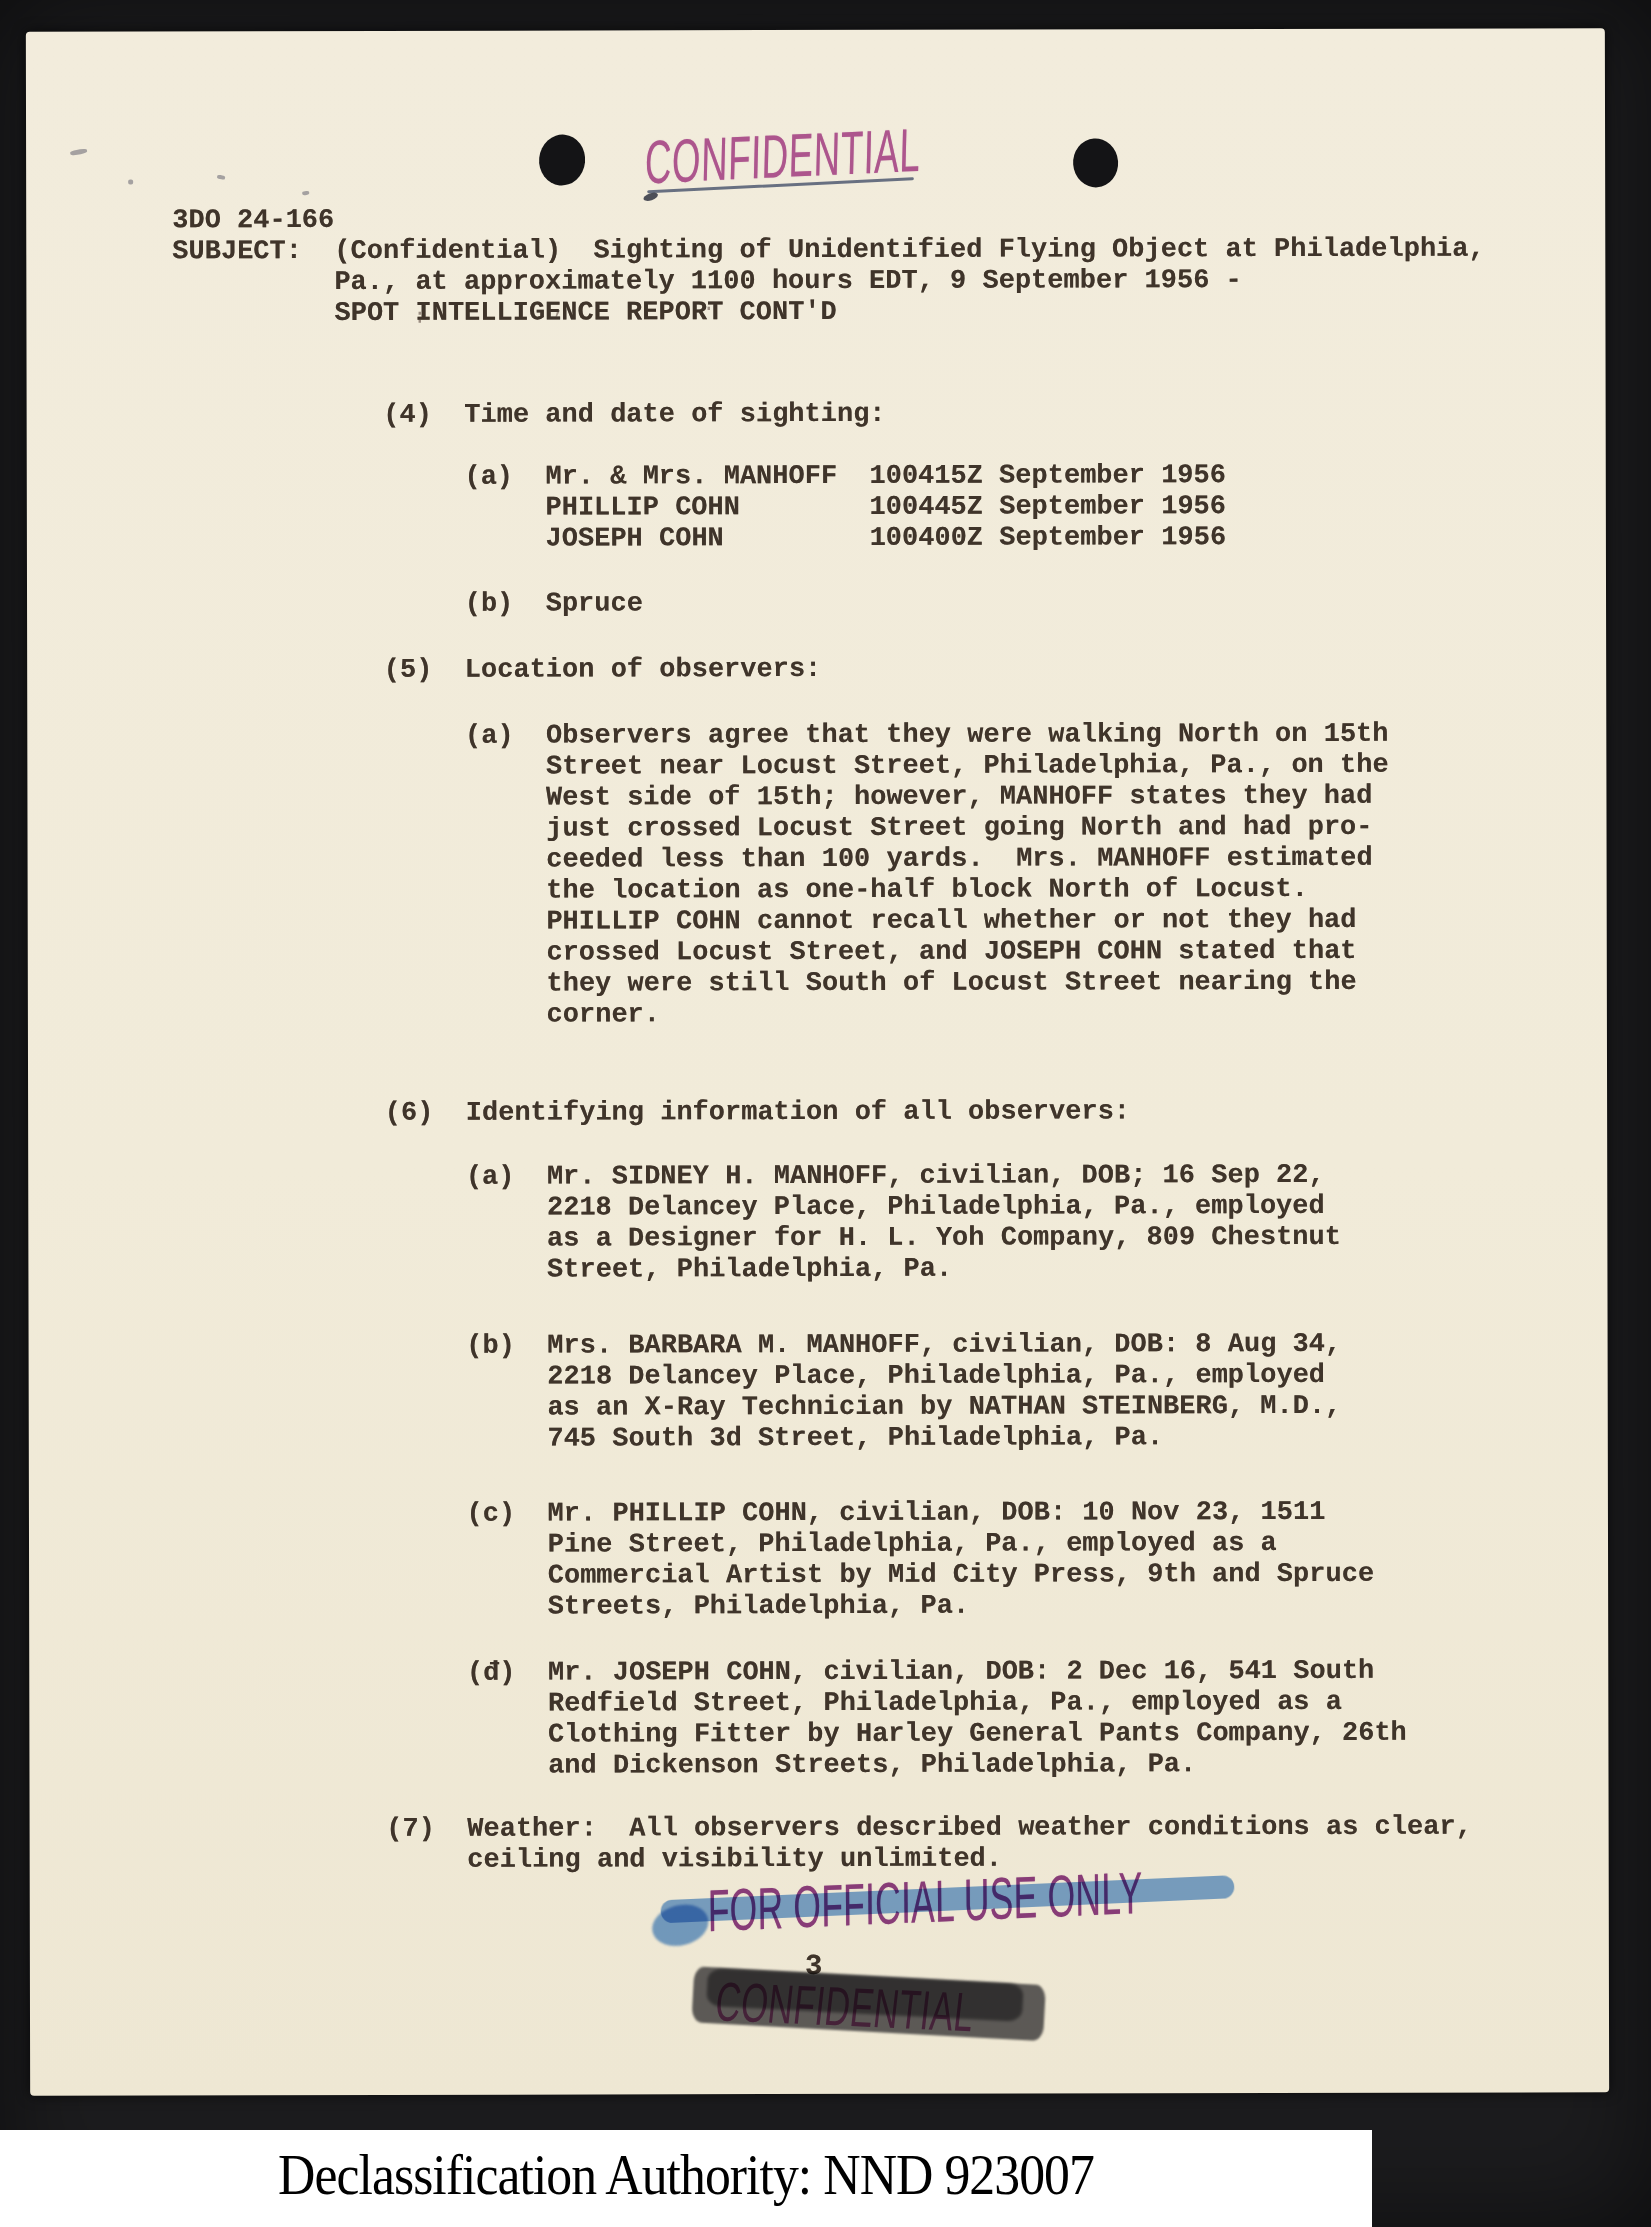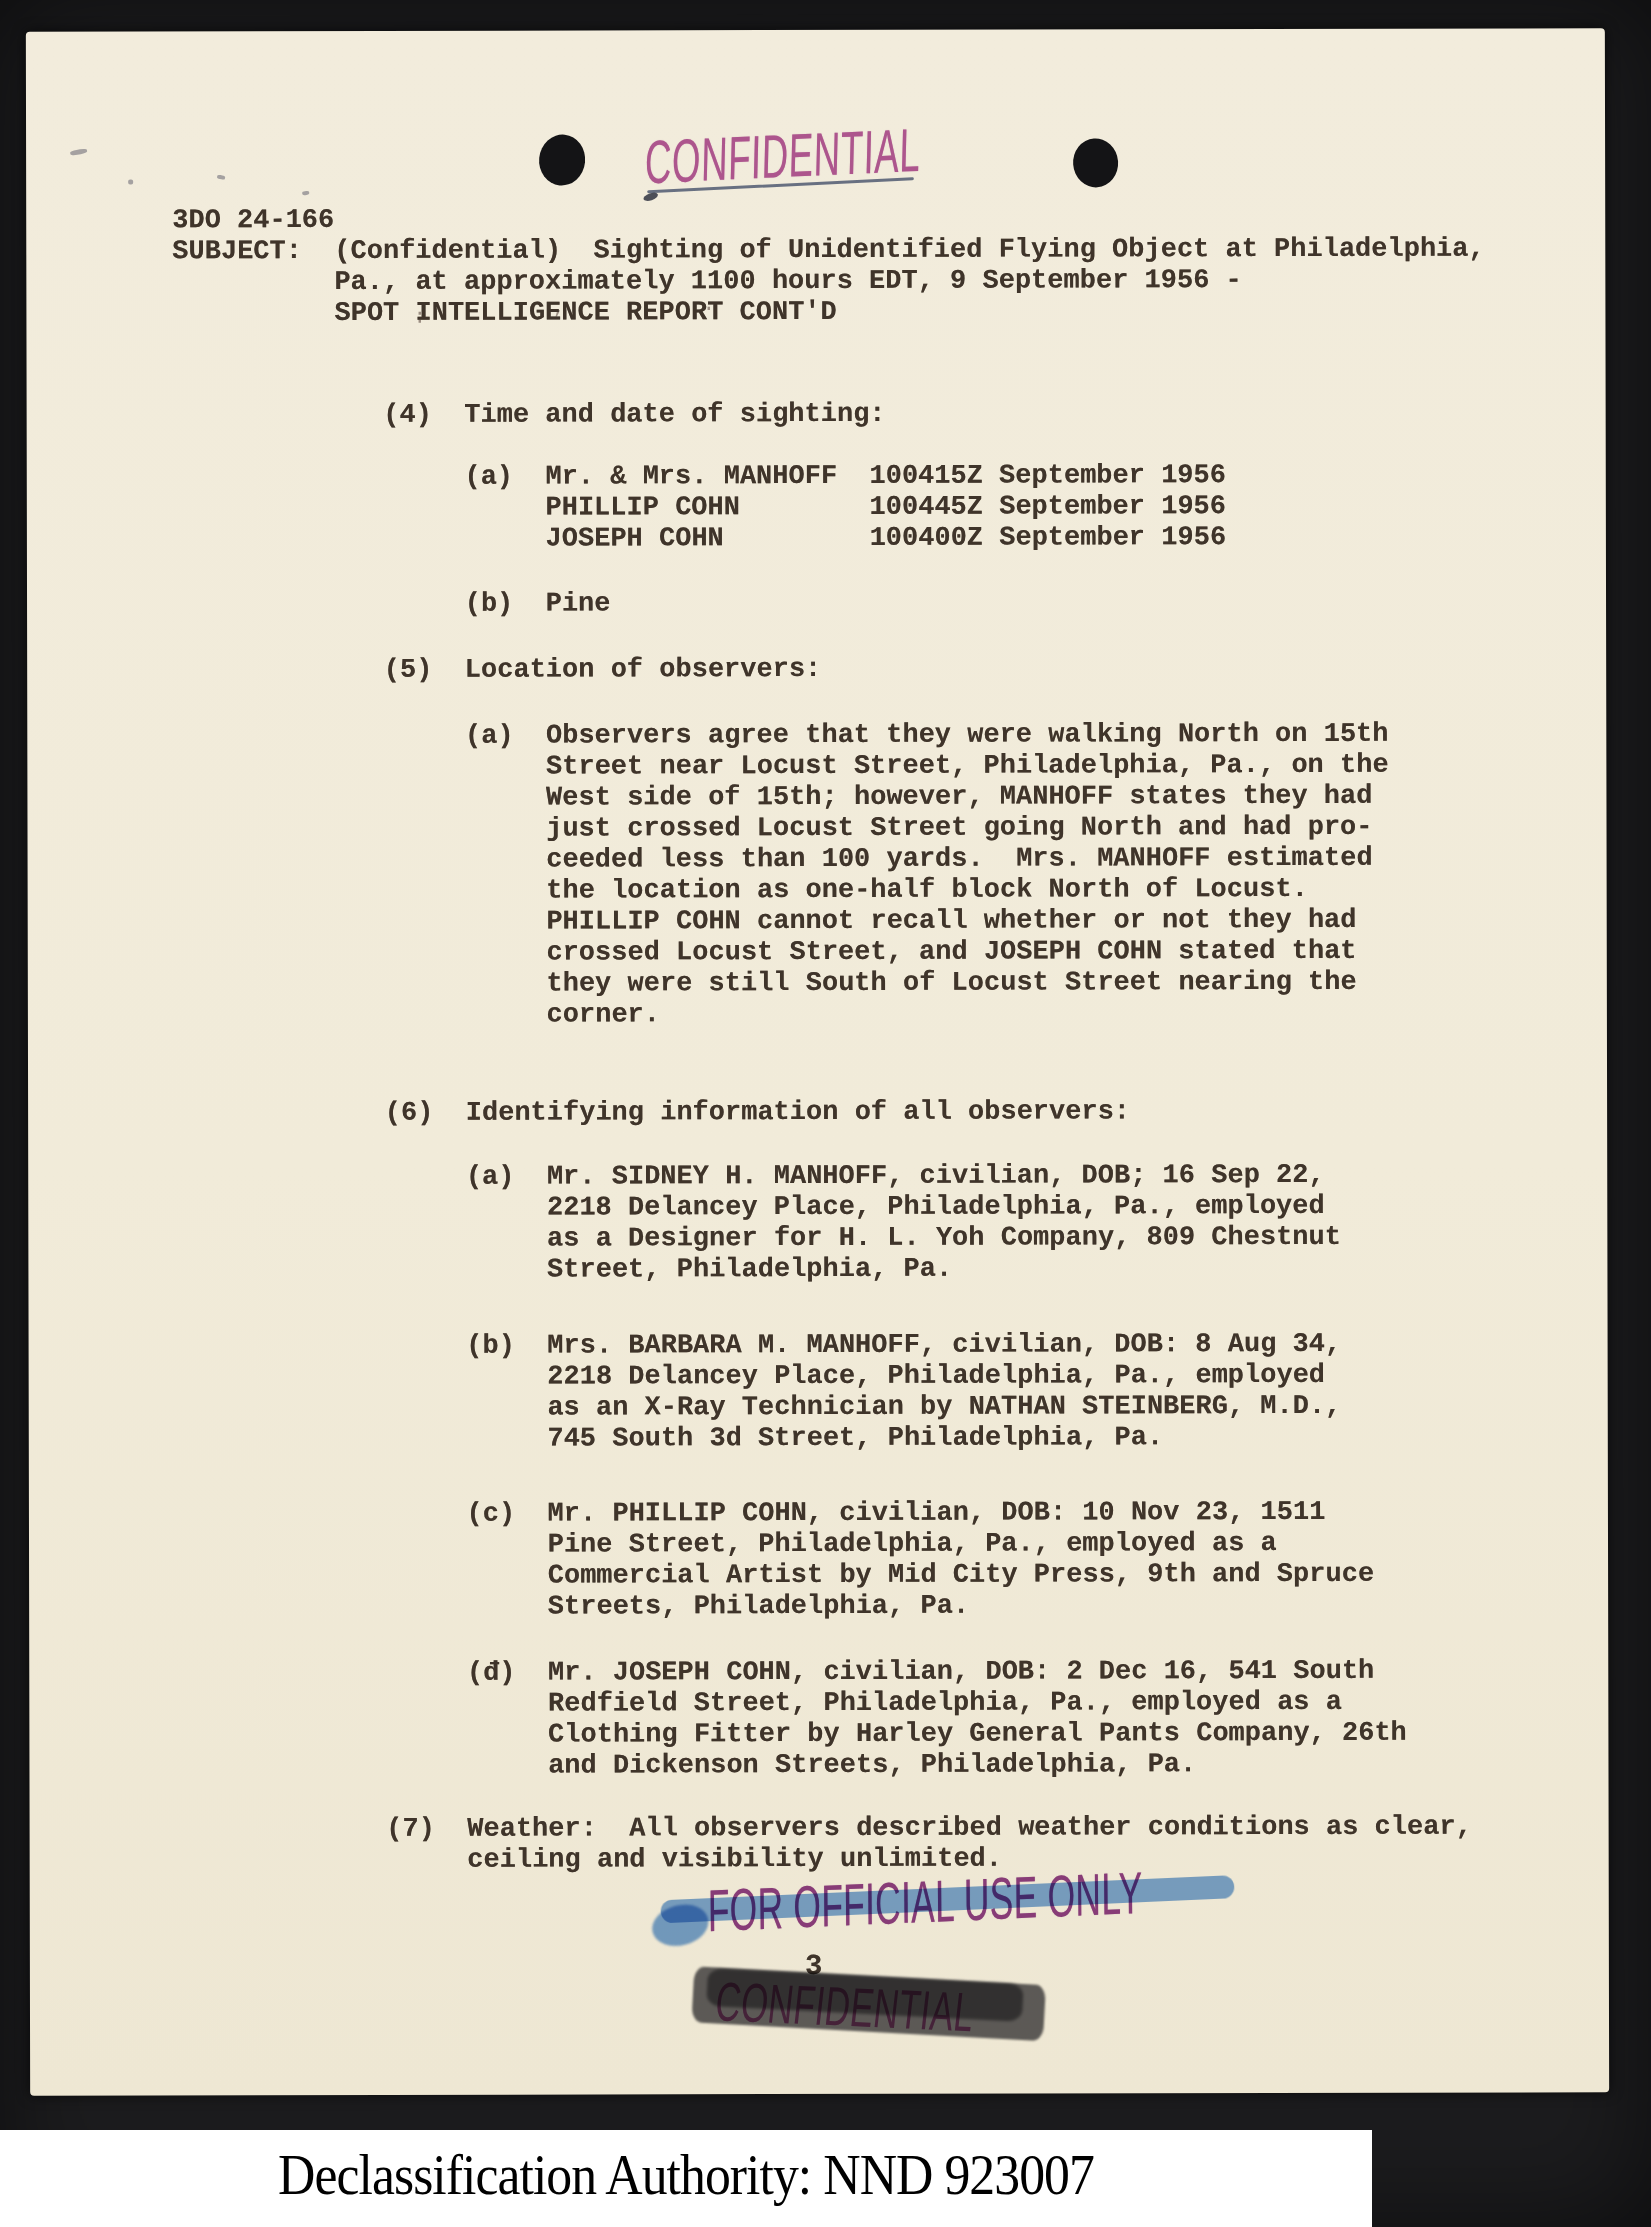--- a/index.html
+++ b/index.html
@@ -130,21 +130,21 @@
   <div class="tspeck ts3">·</div>
 
   <pre class="type" style="top:174px">3DO 24-166
 SUBJECT:  (Confidential)  Sighting of Unidentified Flying Object at Philadelphia,
           Pa., at approximately 1100 hours EDT, 9 September 1956 -
           SPOT INTELLIGENCE REPORT CONT'D</pre>
   <pre class="type" style="top:369px">             (4)  Time and date of sighting:</pre>
   <pre class="type" style="top:431px">                  (a)  Mr. &amp; Mrs. MANHOFF  100415Z September 1956
                        PHILLIP COHN        100445Z September 1956
                        JOSEPH COHN         100400Z September 1956</pre>
-  <pre class="type" style="top:558px">                  (b)  Pine</pre>
+  <pre class="type" style="top:558px">                  (b)  Spruce</pre>
   <pre class="type" style="top:624px">             (5)  Location of observers:</pre>
   <pre class="type" style="top:690px">                  (a)  Observers agree that they were walking North on 15th
                        Street near Locust Street, Philadelphia, Pa., on the
                        West side of 15th; however, MANHOFF states they had
                        just crossed Locust Street going North and had pro-
                        ceeded less than 100 yards.  Mrs. MANHOFF estimated
                        the location as one-half block North of Locust.
                        PHILLIP COHN cannot recall whether or not they had
                        crossed Locust Street, and JOSEPH COHN stated that
                        they were still South of Locust Street nearing the

